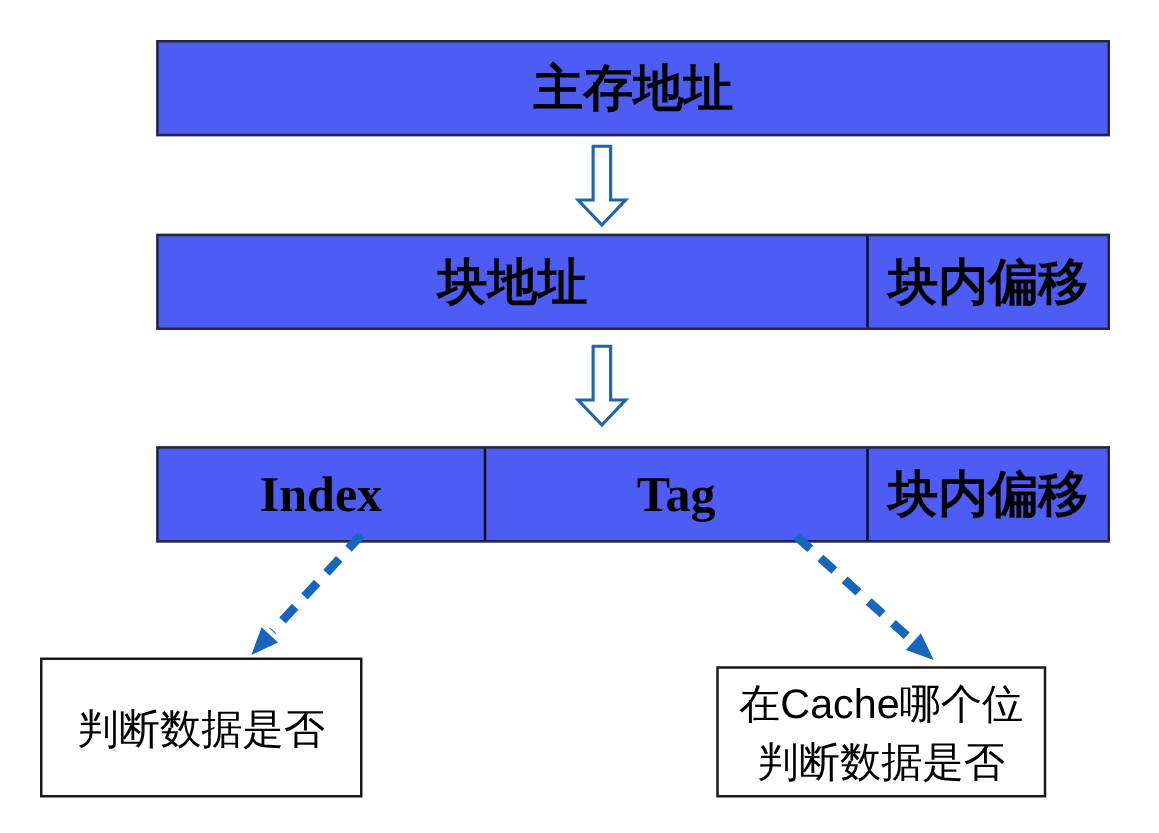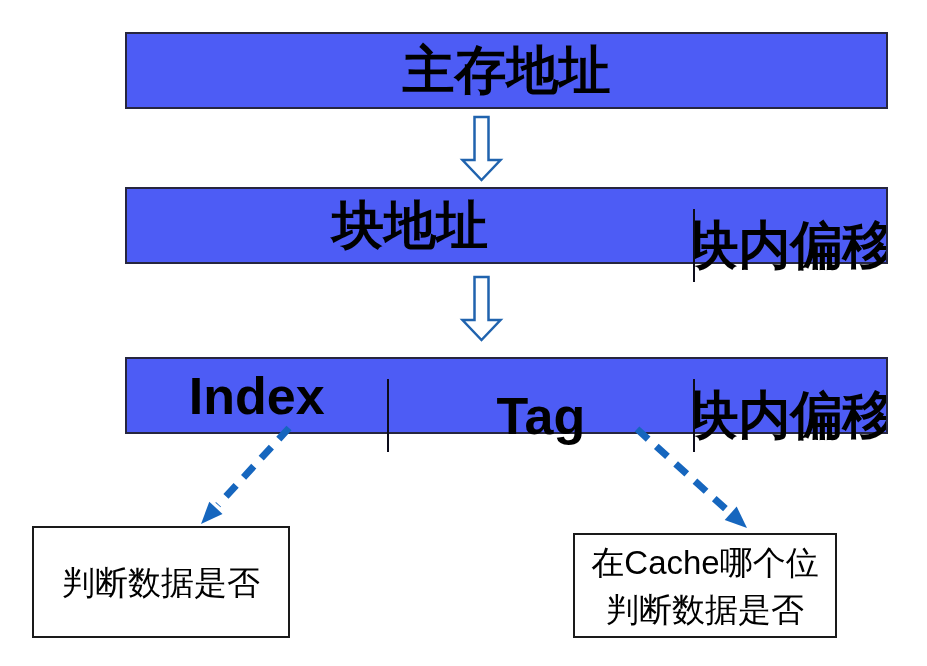--- a/index.html
+++ b/index.html
@@ -12,25 +12,25 @@
   
   .bar {
     position:absolute; left:125px; width:763px; height:77px;
     display:flex; box-sizing:border-box;
     background:var(--bar-fill,#4d5cf5);
     border:2px solid var(--bar-border,#26263f);
   }
   .bar .cell {
     display:flex; align-items:center; justify-content:center;
     box-sizing:border-box; height:100%;
-    font-family:Liberation Sans, sans-serif;
-    font-weight:bold; font-size:52px; color:var(--label-color,#000);
+    font-family:Liberation Serif, serif;
+    font-weight:bold; font-size:40px; color:var(--label-color,#000);
     white-space:nowrap; overflow:hidden;
   }
-  .bar .cell + .cell { border-left:2px solid var(--cell-divider,#0c0c1a);margin-top:20px; }
+  .bar .cell + .cell { border-left:2px solid var(--cell-divider,#0c0c1a); }
 
   #bar-1 { top:32px; }
   #bar-2 { top:187px; }
   #bar-3 { top:357px; }
 
   #bar-1 .c0 { width:100%; }
   #bar-2 .c0 { width:74.6%; }
   #bar-2 .c1 { width:25.4%; }
   #bar-3 .c0 { width:40.4%; }
   #bar-3 .c1 { width:34.2%; }

